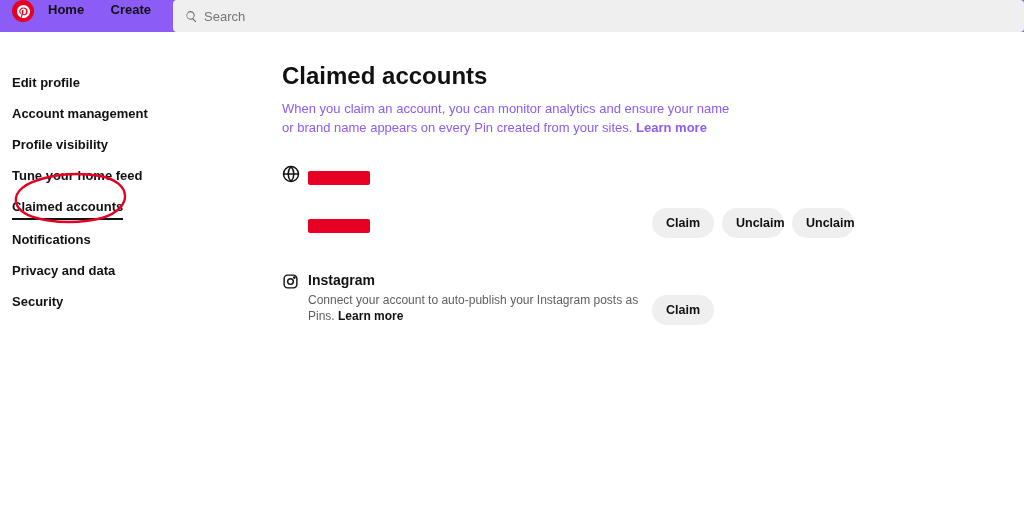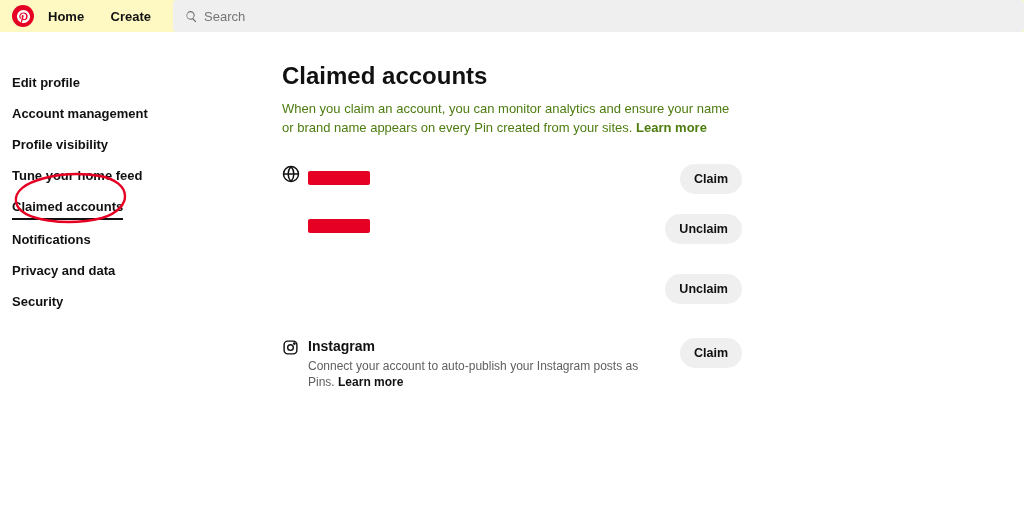--- a/index.html
+++ b/index.html
@@ -1,34 +1,34 @@
 <!DOCTYPE html>
 <html><head>
   <meta charset="utf-8">
   <style>
     * { margin:0; padding:0; box-sizing:border-box; font-family:-apple-system,BlinkMacSystemFont,"Segoe UI",Helvetica,Arial,sans-serif; }
     body { width:1024px; height:515px; background:#fff; color:#111; overflow:hidden; }
-    .topbar { display:flex; align-items:center; height:32px; padding:0 0 0 12px; background:#fef9c3; }
+    .topbar { display:flex; align-items:flex-start; height:32px; padding:0 0 0 12px; background:#8b5cf6; }
     .logo { width:22px; height:22px; border-radius:50%; background:#e60023; display:flex; align-items:center; justify-content:center; margin-right:14px; }
     .topnav a { font-size:13px; font-weight:600; color:#111; text-decoration:none; margin-right:22px; cursor:pointer; }
     .search-wrap { flex:1; height:32px; background:#efefef; border-radius:4px; display:flex; align-items:center; padding:0 12px; }
     .search-wrap svg { margin-right:6px; }
     .search-wrap input { flex:1; border:none; background:transparent; font-size:13px; color:#5f5f5f; outline:none; }
     .page { display:flex; padding:30px 22px 0 12px; }
     .sidebar { width:270px; padding-top:5px; }
     .side-item { font-size:13px; font-weight:600; color:#111; padding:8px 0; cursor:pointer; display:inline-block; }
     .side-item.active { border-bottom:2.5px solid #111; padding-bottom:4px; margin-bottom:4px; }
     .main { width:460px; }
     .main h1 { font-size:24px; font-weight:600; margin-bottom:10px; }
-    .desc { font-size:13px; color:#4d7c0f; line-height:1.45; margin-bottom:26px; }
+    .desc { font-size:13px; color:#8b5cf6; line-height:1.45; margin-bottom:26px; }
     .desc .learn { font-weight:600; cursor:pointer; }
     .section { display:flex; margin-bottom:34px; }
     .sec-icon { width:26px; padding-top:1px; }
     .sec-body { flex:1; }
-    .sec-right { width:90px; display:flex; flex-direction:column; gap:8px; align-items:flex-end; }
+    .sec-right { width:90px; display:flex; flex-direction:row; gap:8px; align-items:flex-end; }
     .sec-title { font-size:14px; font-weight:600; margin-bottom:4px; color:#111; }
     .sec-text { font-size:12px; color:#5f5f5f; line-height:1.4; }
     .sec-text .learn { font-weight:600; color:#111; cursor:pointer; }
     .pill { background:#efefef; border:none; border-radius:20px; font-size:12.5px; font-weight:600; color:#111; padding:8px 14px; cursor:pointer; min-width:62px; text-align:center; }
     .redacted { display:inline-block; width:62px; height:8px; background:#e60023; border-radius:2px; box-shadow:0 3px 0 #e60023,0 -3px 0 #e60023; margin:10px 0 4px 0; }
     .annot-circle { position:absolute; left:4px; top:166px; width:132px; height:62px; pointer-events:none; }
   </style>
 </head>
 <body>
 

